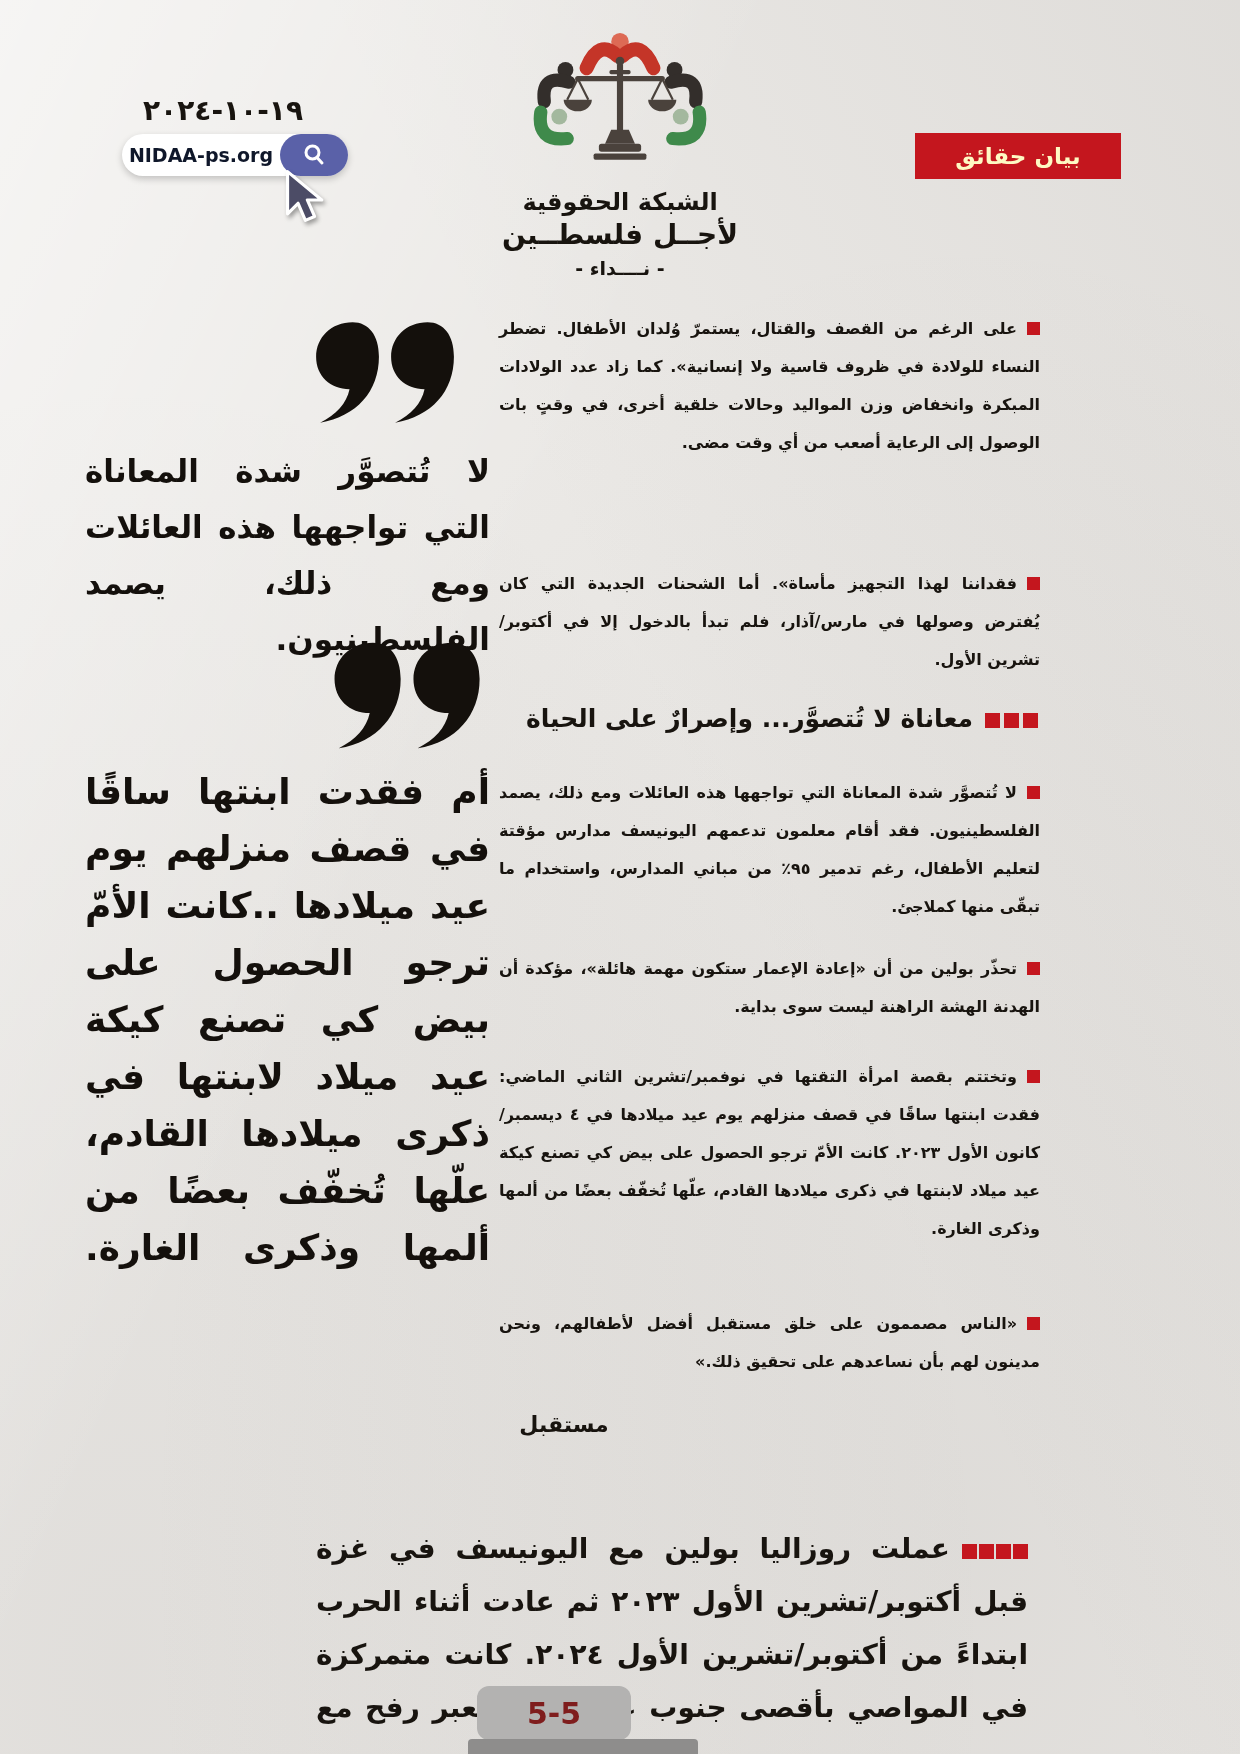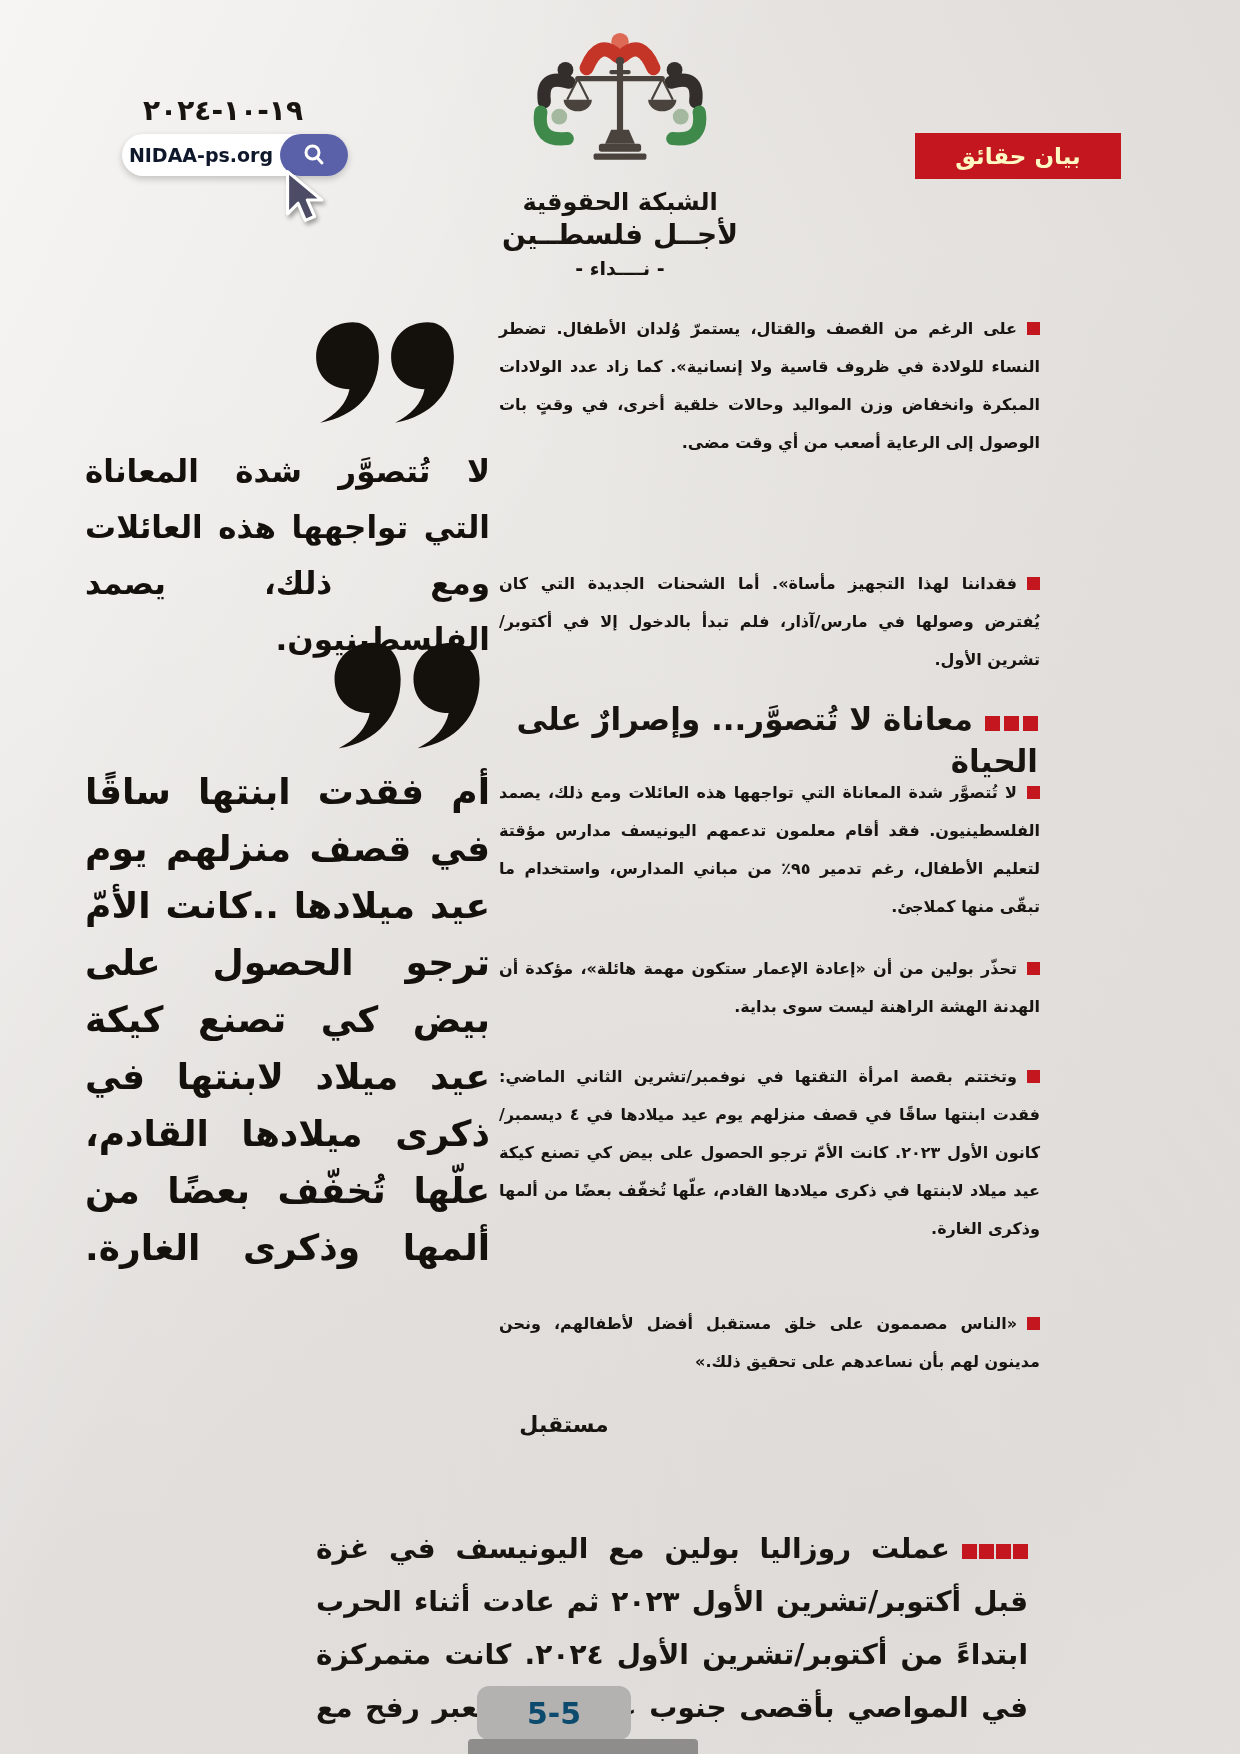--- a/index.html
+++ b/index.html
@@ -35,42 +35,42 @@
   .logo-l3{font-size:19px;font-weight:bold;margin-top:6px;letter-spacing:1px;}
   .badge{position:absolute;top:133px;left:915px;width:206px;height:46px;
         background:#c4161e;color:#fef9c3;font-size:23px;font-weight:bold;
         display:flex;align-items:center;justify-content:center;direction:rtl;}
   
   .bp{position:absolute;left:497px;width:541px;margin:2px;direction:rtl;
       text-align:justify;font-size:16px;line-height:38px;font-weight:bold;}
   .bp1{top:308px;} .bp2{top:563px;} .bp3{top:772px;}
   .bp4{top:948px;} .bp5{top:1056px;} .bp6{top:1303px;}
   .bheading{position:absolute;left:497px;width:541px;top:698px;margin:0;direction:rtl;
-      text-align:right;font-size:31px;line-height:42px;font-weight:bold;}
+      text-align:right;font-size:25px;line-height:42px;font-weight:bold;}
   .sq{display:inline-block;width:13px;height:13px;background:#c4161e;
       margin-left:10px;transform:translateY(1px);}
   .sq3{display:inline-flex;gap:4px;margin-left:12px;transform:translateY(1px);}
   .sq3 i{display:block;width:15px;height:15px;background:#c4161e;}
   .sq4{display:inline-flex;gap:2px;margin-left:12px;transform:translateY(1px);}
   .sq4 i{display:block;width:15px;height:15px;background:#c4161e;}
   
   .qmark-svg{position:absolute;fill:#14100c;}
   .qm1{top:320px;left:308px;width:152px;height:106px;}
   .qm2{top:640px;left:326px;width:160px;height:112px;}
   .pullquote{position:absolute;left:85px;width:405px;margin:0;direction:rtl;
       text-align:justify;text-align-last:justify;font-weight:bold;color:#14100c;}
   .pq1{top:443px;font-size:31px;line-height:56px;}
   .pq2{top:763px;font-size:36px;line-height:57px;}
   
   .end-mark{position:absolute;top:1412px;left:0;width:1128px;text-align:center;
       direction:rtl;font-size:22px;font-weight:bold;}
   .footer-bio{position:absolute;top:1506px;left:300px;width:712px;margin:16px;direction:rtl;
       text-align:justify;font-size:28px;line-height:53px;font-weight:bold;}
   .page-tab{position:absolute;left:477px;bottom:14px;width:154px;height:54px;
-      background:#b3b2b1;border-radius:12px;color:#0c4a6e;font-size:30px;font-weight:bold;
+      background:#b3b2b1;border-radius:12px;color:#7f1d1d;font-size:30px;font-weight:bold;
       display:flex;align-items:center;justify-content:center;direction:ltr;}
   .bottom-bar{position:absolute;left:468px;bottom:0;width:230px;height:15px;
       background:#8e8d8c;border-radius:4px 4px 0 0;}
 </style>
 </head>
 <body>
 
 <div class="page">
 
   <header>

